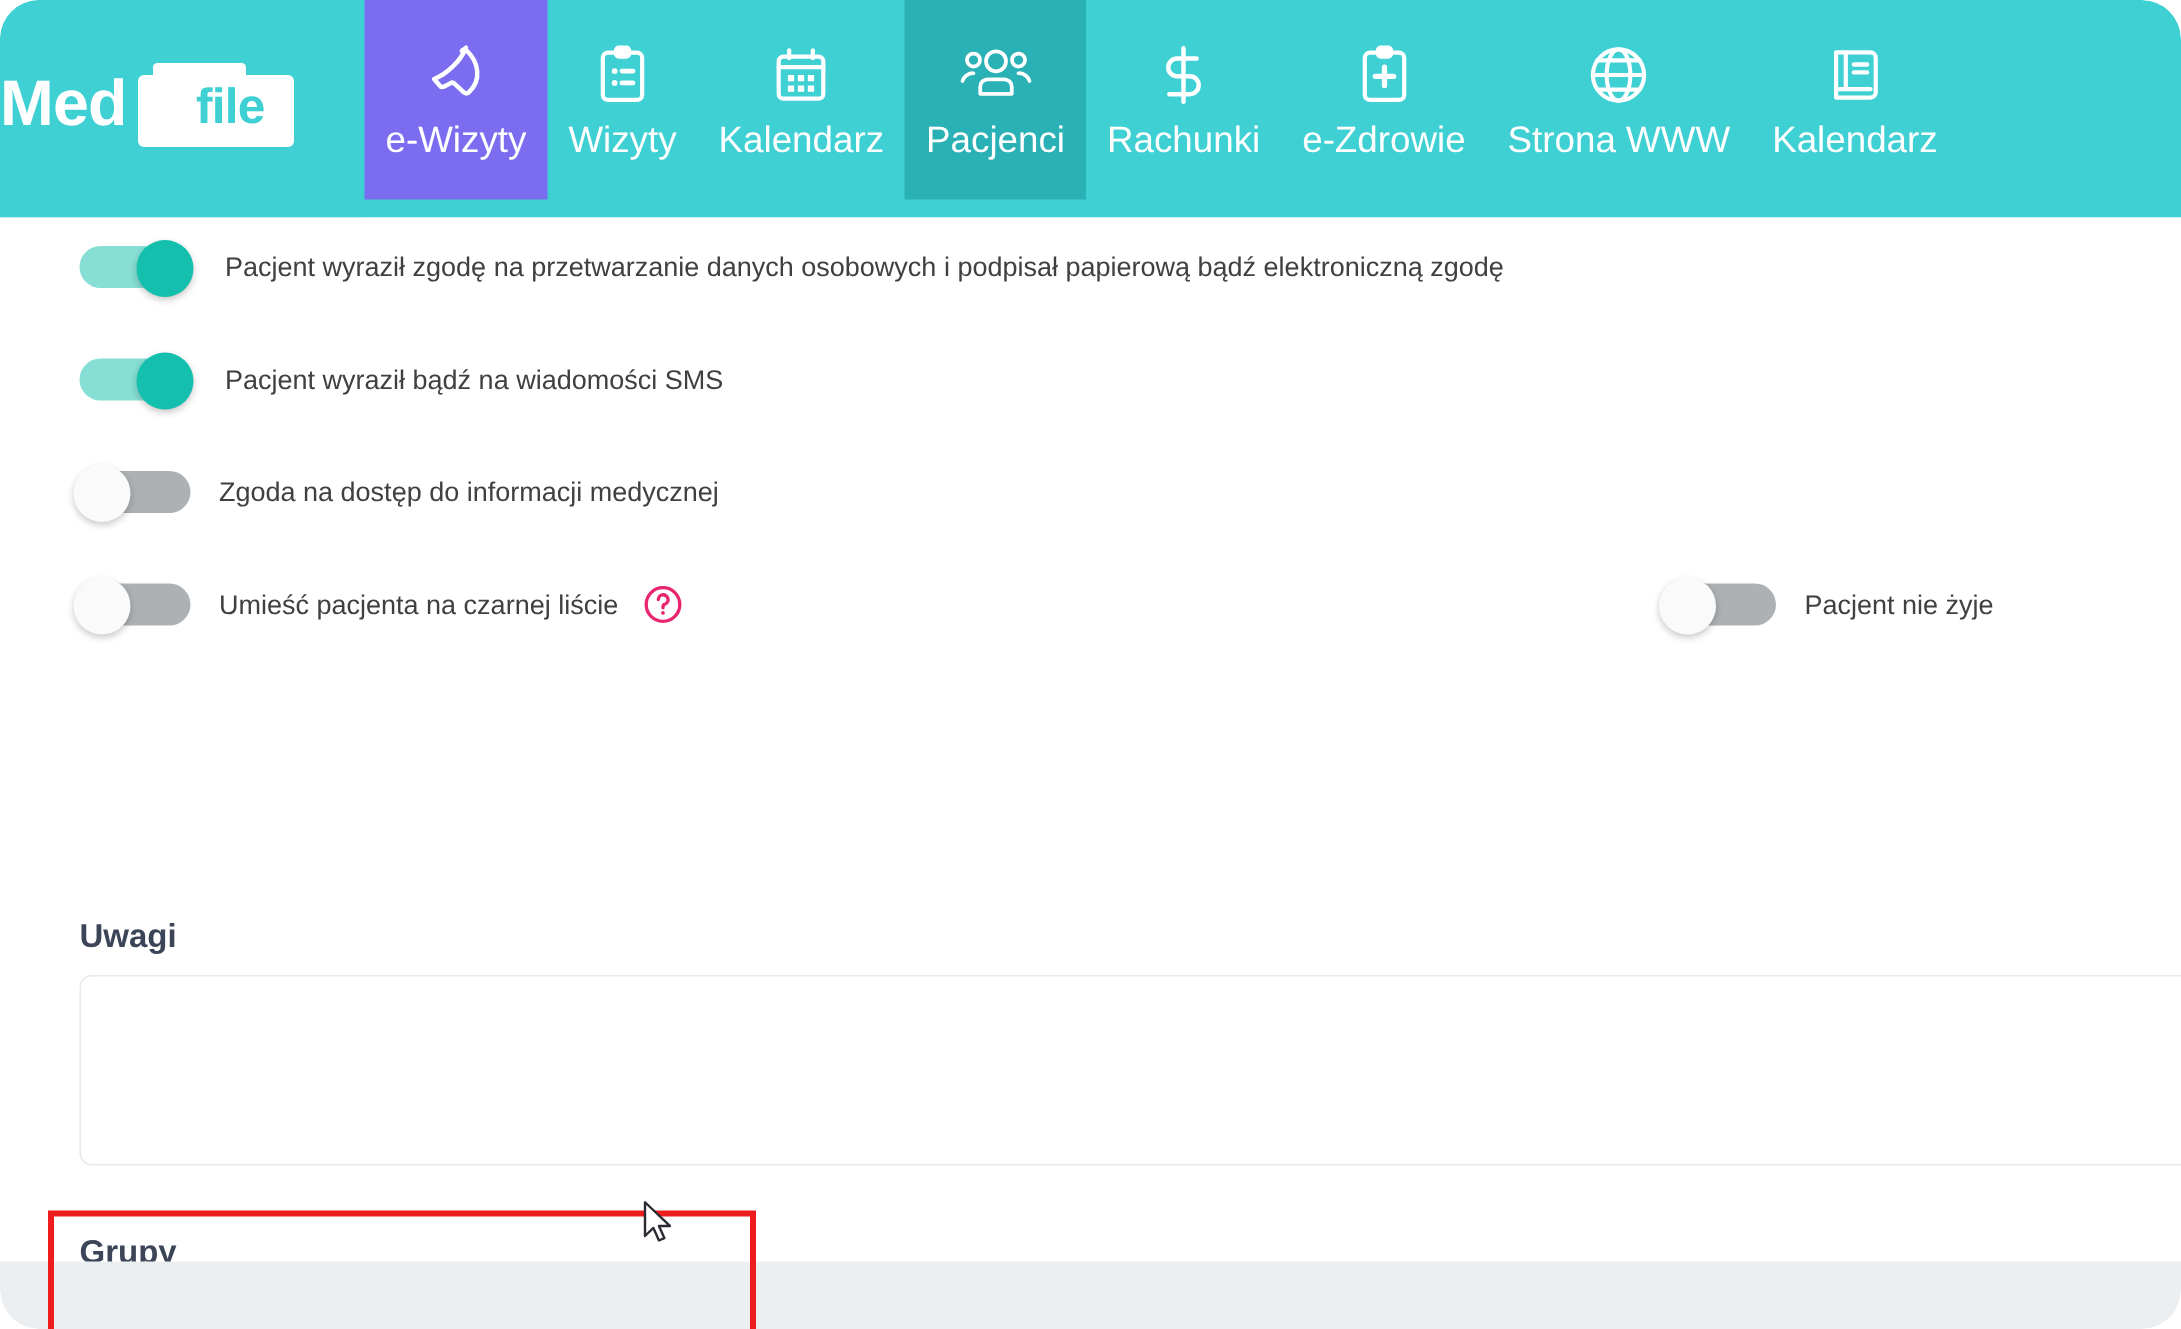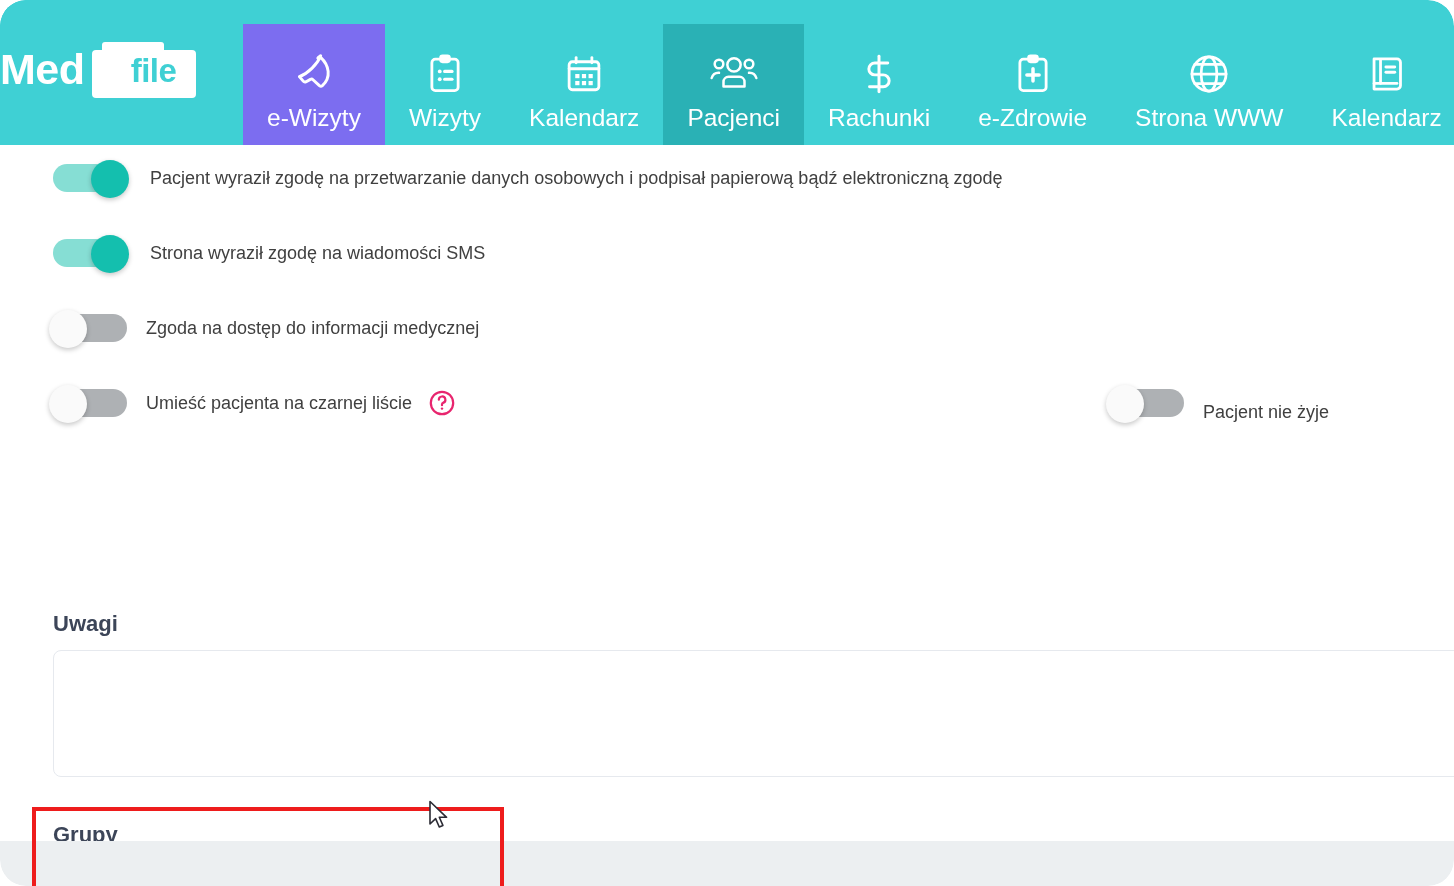--- a/index.html
+++ b/index.html
@@ -84,24 +84,23 @@
   }
 
   .navitem {
     flex: 0 0 auto;
     display: flex;
     flex-direction: column;
     align-items: center;
     justify-content: center;
     color: #ffffff;
     cursor: pointer;
-    padding: 0 24px;
+    padding: 0 14px;
     height: 133px;
     gap: 9px;
-    margin-top: 24px;
   }
   .navitem .nav-icon {
     display: block;
     height: 46px;
     width: 52px;
     display: flex;
     align-items: center;
     justify-content: center;
   }
   .navitem .nav-label {
@@ -411,21 +410,21 @@
           <span class="knob"></span>
       </span>
       <span class="toggle-label">Pacjent wyraził zgodę na przetwarzanie danych osobowych i podpisał papierową bądź elektroniczną zgodę</span>
     </div>
 
     <div class="toggle-row" style="left:53px; top:90px;">
       <span class="switch on">
         <span class="track"></span>
           <span class="knob"></span>
       </span>
-      <span class="toggle-label">Strona wyraził zgodę na wiadomości SMS</span>
+      <span class="toggle-label">Pacjent wyraził bądź na wiadomości SMS</span>
     </div>
 
     <div class="toggle-row" style="left:49px; top:165px;">
       <span class="switch off">
         <span class="track"></span>
           <span class="knob"></span>
       </span>
       <span class="toggle-label">Zgoda na dostęp do informacji medycznej</span>
     </div>
 
@@ -437,21 +436,21 @@
       <span class="toggle-label">Umieść pacjenta na czarnej liście</span>
       <span class="help-badge">
         <svg width="28" height="28" viewBox="0 0 24 24" fill="none" stroke="#e8256e" stroke-width="1.9">
           <circle cx="12" cy="12" r="9.6"></circle>
           <path d="M9.3 9.2a2.8 2.8 0 1 1 3.6 2.7c-.6.2-.9.8-.9 1.4v.6" stroke-linecap="round" fill="none"></path>
           <circle cx="12" cy="16.8" r="1.05" fill="#e8256e" stroke="none"></circle>
         </svg>
       </span>
     </div>
 
-    <div class="toggle-row" style="left:1106px; top:240px;align-items:flex-end;">
+    <div class="toggle-row" style="left:1106px; top:240px;">
       <span class="switch off">
         <span class="track"></span>
           <span class="knob"></span>
       </span>
       <span class="toggle-label">Pacjent nie żyje</span>
     </div>
 
     <div class="field-label" id="uwagi-label">Uwagi</div>
     <textarea id="uwagi-textarea" placeholder="" style=""></textarea>
 

